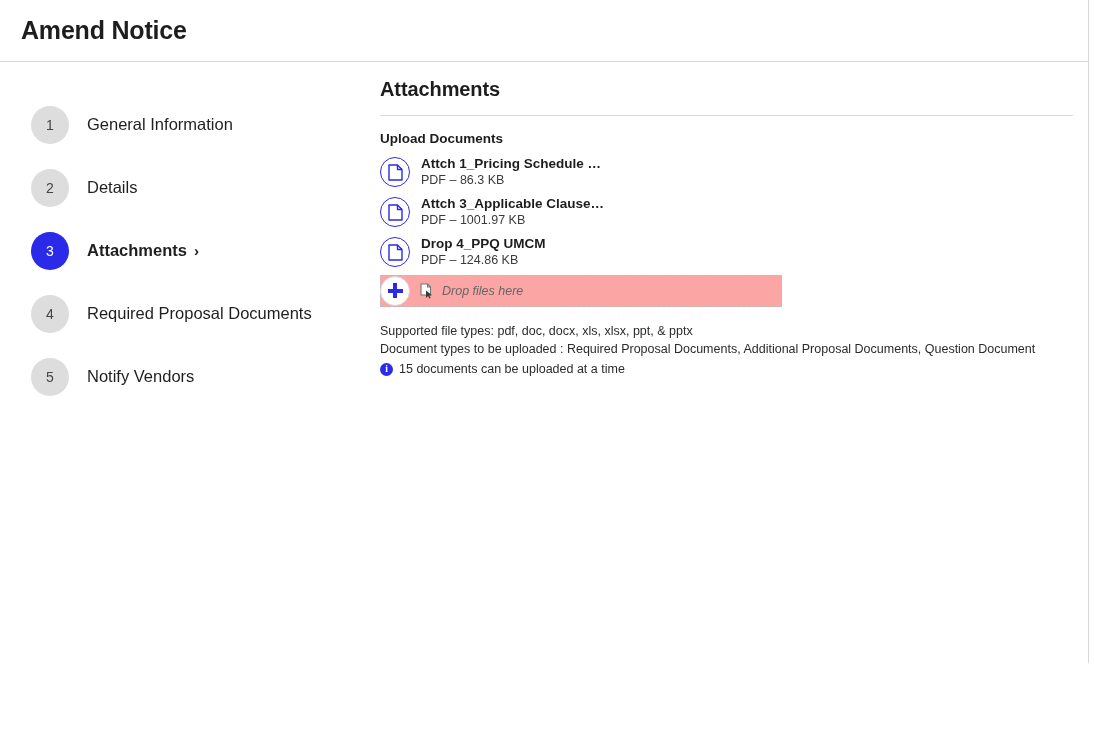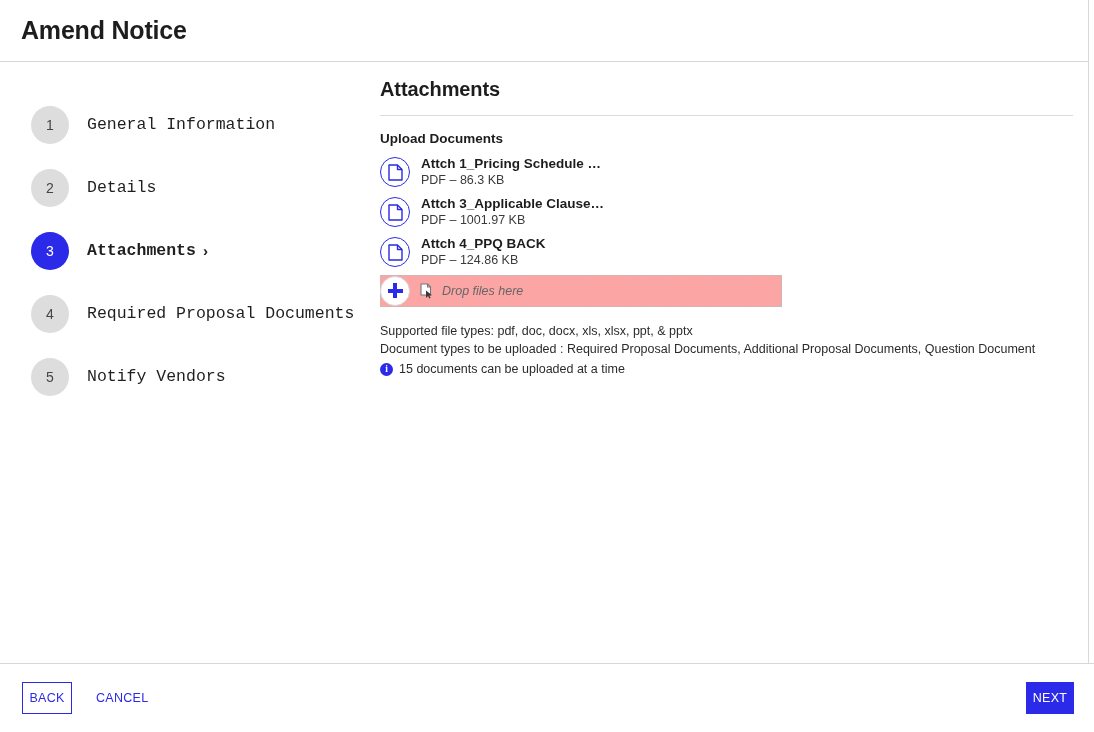--- a/index.html
+++ b/index.html
@@ -85,21 +85,20 @@
   }
   .step.active .step-circle {
     background: #2a2ae8;
     color: #ffffff;
   }
   .step-label {
     margin-left: 18px;
     font-size: 16.5px;
     color: #1f1f1f;
     white-space: nowrap;
-    font-family: Liberation Mono, monospace;
   }
   .step.active .step-label {
     font-weight: bold;
   }
   .step-chevron {
     margin-left: 7px;
     font-size: 15px;
     font-weight: bold;
     color: #1f1f1f;
     line-height: 1;
@@ -390,21 +389,21 @@
           </div>
 
           <div class="file-row">
             <div class="file-icon">
               <svg width="15" height="17" viewBox="0 0 15 17" aria-hidden="true">
                 <path d="M1 1 h8.5 L14 5.5 V16 H1 Z" fill="#ffffff" stroke="#2a2ae8" stroke-width="1.4" stroke-linejoin="round"></path>
                 <path d="M9.5 1 V5.5 H14" fill="none" stroke="#2a2ae8" stroke-width="1.4" stroke-linejoin="round"></path>
               </svg>
             </div>
             <div class="file-meta">
-              <div class="file-name">Attch 4_PPQ BACK</div>
+              <div class="file-name">Drop 4_PPQ UMCM</div>
               <div class="file-sub">PDF – 124.86 KB</div>
             </div>
           </div>
 
 
         </div>
 
         <div class="dropzone">
           <div class="add-circle">
             <span class="plus"></span>
@@ -425,19 +424,14 @@
           <div class="note-info">
             <span class="info-icon">i</span>
             <span class="note">15 documents can be uploaded at a time</span>
           </div>
         </div>
 
       </div>
     </main>
   </div>
 
-  <div class="footer">
-    <button class="btn-back">BACK</button>
-    <button class="btn-cancel">CANCEL</button>
-    <button class="btn-next">NEXT</button>
-  </div>
 
 </div>
 
 </body></html>

